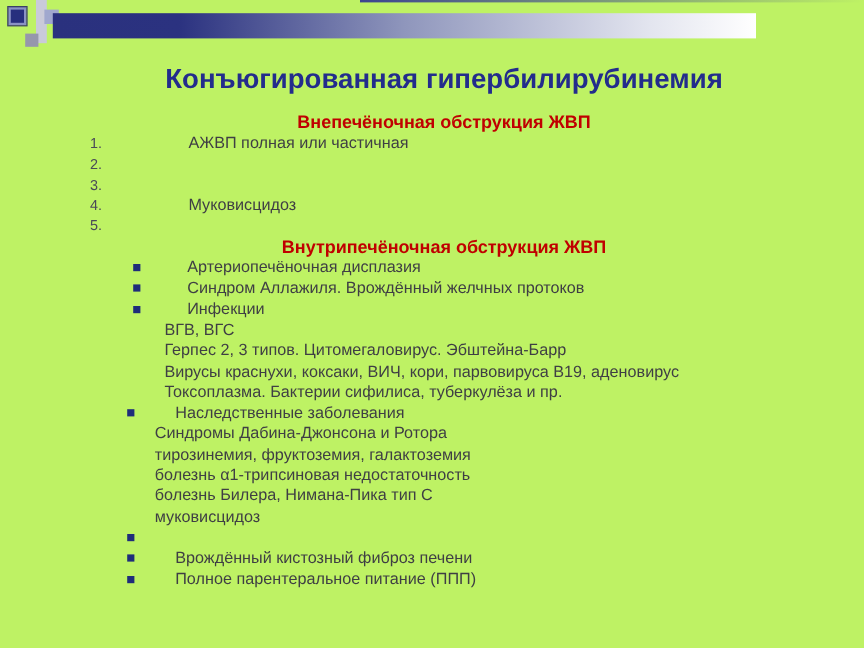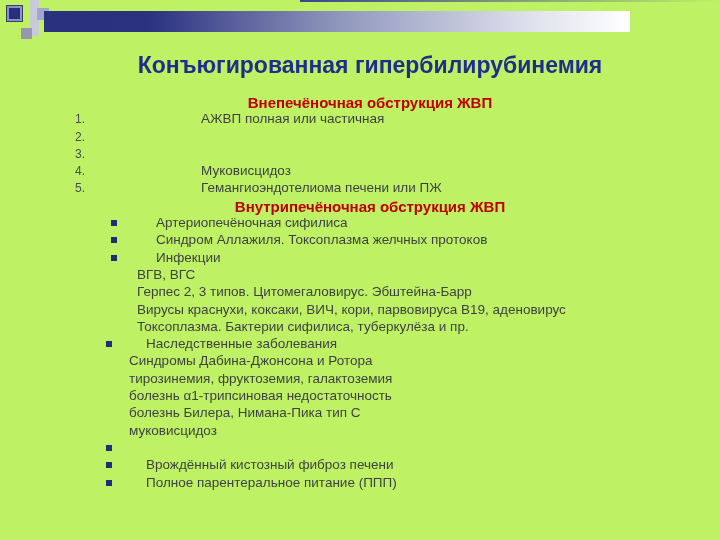--- a/index.html
+++ b/index.html
@@ -24,21 +24,21 @@
   .title{
     position:absolute;left:16px;top:52px;width:708px;
     text-align:center;font-size:23px;font-weight:bold;color:#232c8c;
     letter-spacing:0px;
   }
   
   .content{position:absolute;left:16px;top:94px;width:708px;}
   .line{position:relative;height:17.3px;font-size:13.5px;color:#3f3f44;white-space:nowrap;}
   .line.heading{text-align:center;font-size:15px;font-weight:bold;color:#c00000;}
   .num-label{position:absolute;left:59px;top:1px;font-size:12px;color:#4a4a58;}
-  .line.num .txt{position:absolute;left:141px;top:0;margin-left:44px;}
+  .line.num .txt{position:absolute;left:141px;top:0;}
   .bullet{position:absolute;top:5px;width:6px;height:6px;background:#1f2d7a;}
   .line.b1 .bullet{left:95px;}
   .line.b1 .txt{position:absolute;left:140px;top:0;}
   .line.b2 .bullet{left:90px;}
   .line.b2 .txt{position:absolute;left:130px;top:0;}
   .line.p1{padding-left:121px;}
   .line.p2{padding-left:113px;}
 </style>
 </head>
 <body>
@@ -65,30 +65,29 @@
       </div>
       <div class="line num">
         <span class="num-label">3.</span>
       </div>
       <div class="line num">
         <span class="num-label">4.</span>
         <span class="txt">Муковисцидоз</span>
       </div>
       <div class="line num">
         <span class="num-label">5.</span>
-        <span class="txt">Гемангиоэндотелиома печени или ПЖ</span>
       </div>
       <div class="line heading"><span class="txt">Внутрипечёночная обструкция ЖВП</span></div>
       <div class="line b1">
         <span class="bullet"></span>
-        <span class="txt">Артериопечёночная сифилиса</span>
+        <span class="txt">Артериопечёночная дисплазия</span>
       </div>
       <div class="line b1">
         <span class="bullet"></span>
-        <span class="txt">Синдром Аллажиля. Токсоплазма желчных протоков</span>
+        <span class="txt">Синдром Аллажиля. Врождённый желчных протоков</span>
       </div>
       <div class="line b1">
         <span class="bullet"></span>
         <span class="txt">Инфекции</span>
       </div>
       <div class="line p1"><span class="txt">ВГВ, ВГС</span></div>
       <div class="line p1"><span class="txt">Герпес 2, 3 типов. Цитомегаловирус. Эбштейна-Барр</span></div>
       <div class="line p1"><span class="txt">Вирусы краснухи, коксаки, ВИЧ, кори, парвовируса В19, аденовирус</span></div>
       <div class="line p1"><span class="txt">Токсоплазма. Бактерии сифилиса, туберкулёза и пр.</span></div>
       <div class="line b2">

